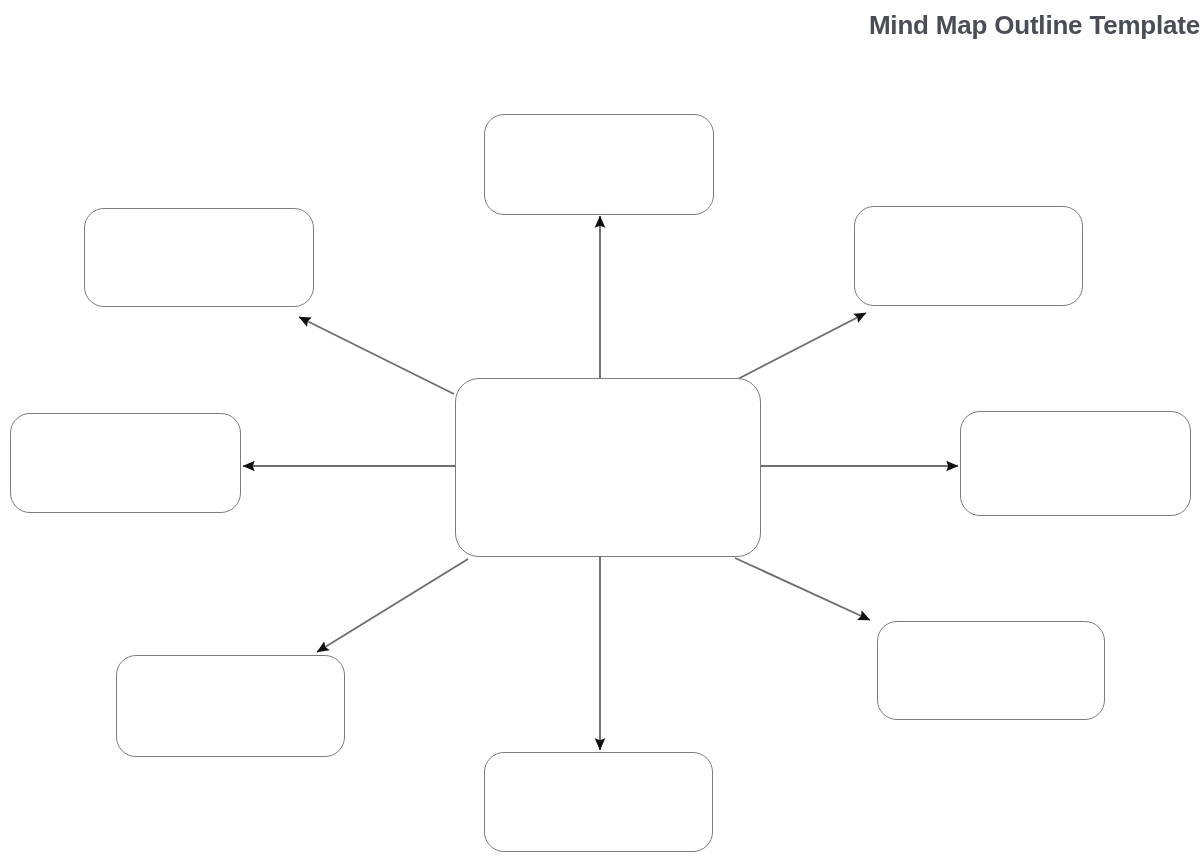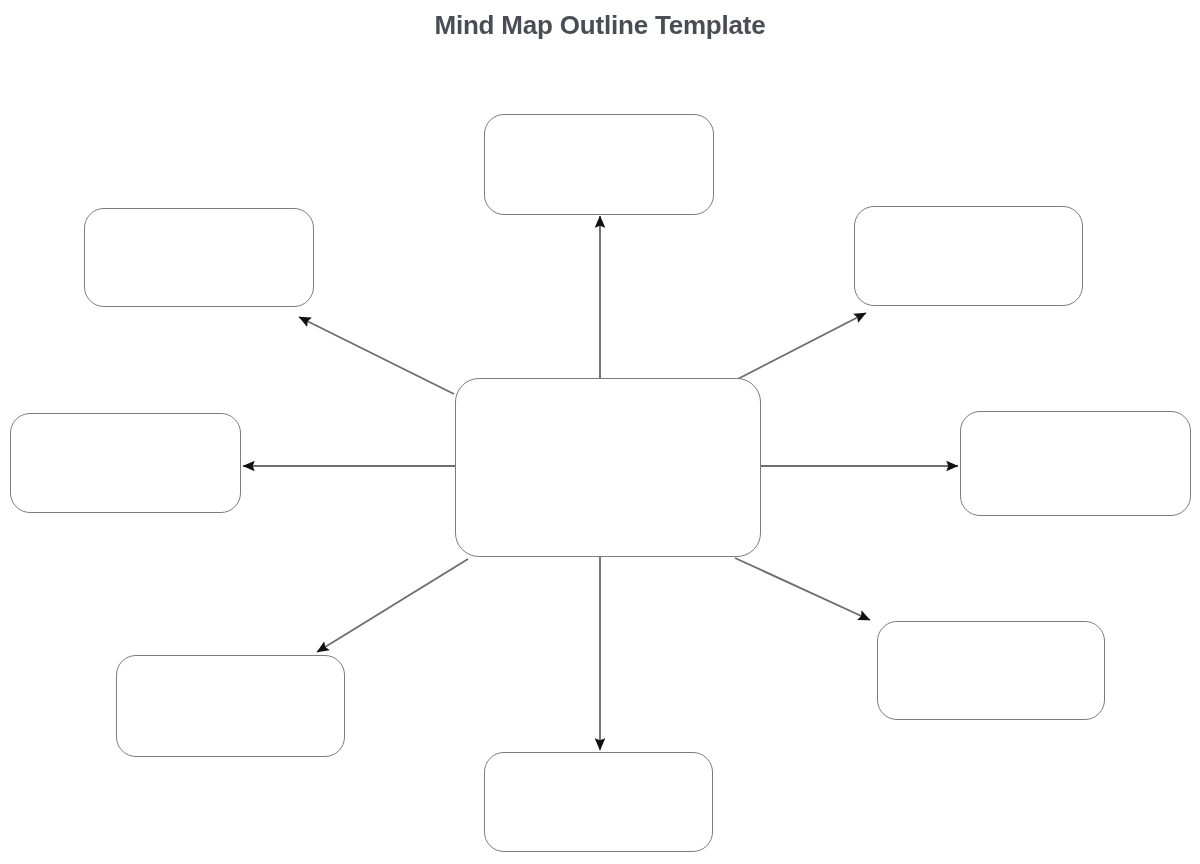--- a/index.html
+++ b/index.html
@@ -17,21 +17,21 @@
     position: relative;
     width: 1200px;
     height: 864px;
     background: #ffffff;
   }
   #diagram-title {
     position: absolute;
     left: 0;
     top: 10px;
     width: 1200px;
-    text-align: center;
+    text-align: right;
     font-size: 26px;
     font-weight: bold;
     color: #4a4d55;
     letter-spacing: -0.2px;
     white-space: nowrap;
   }
   #edge-layer {
     position: absolute;
     left: 0;
     top: 0;

